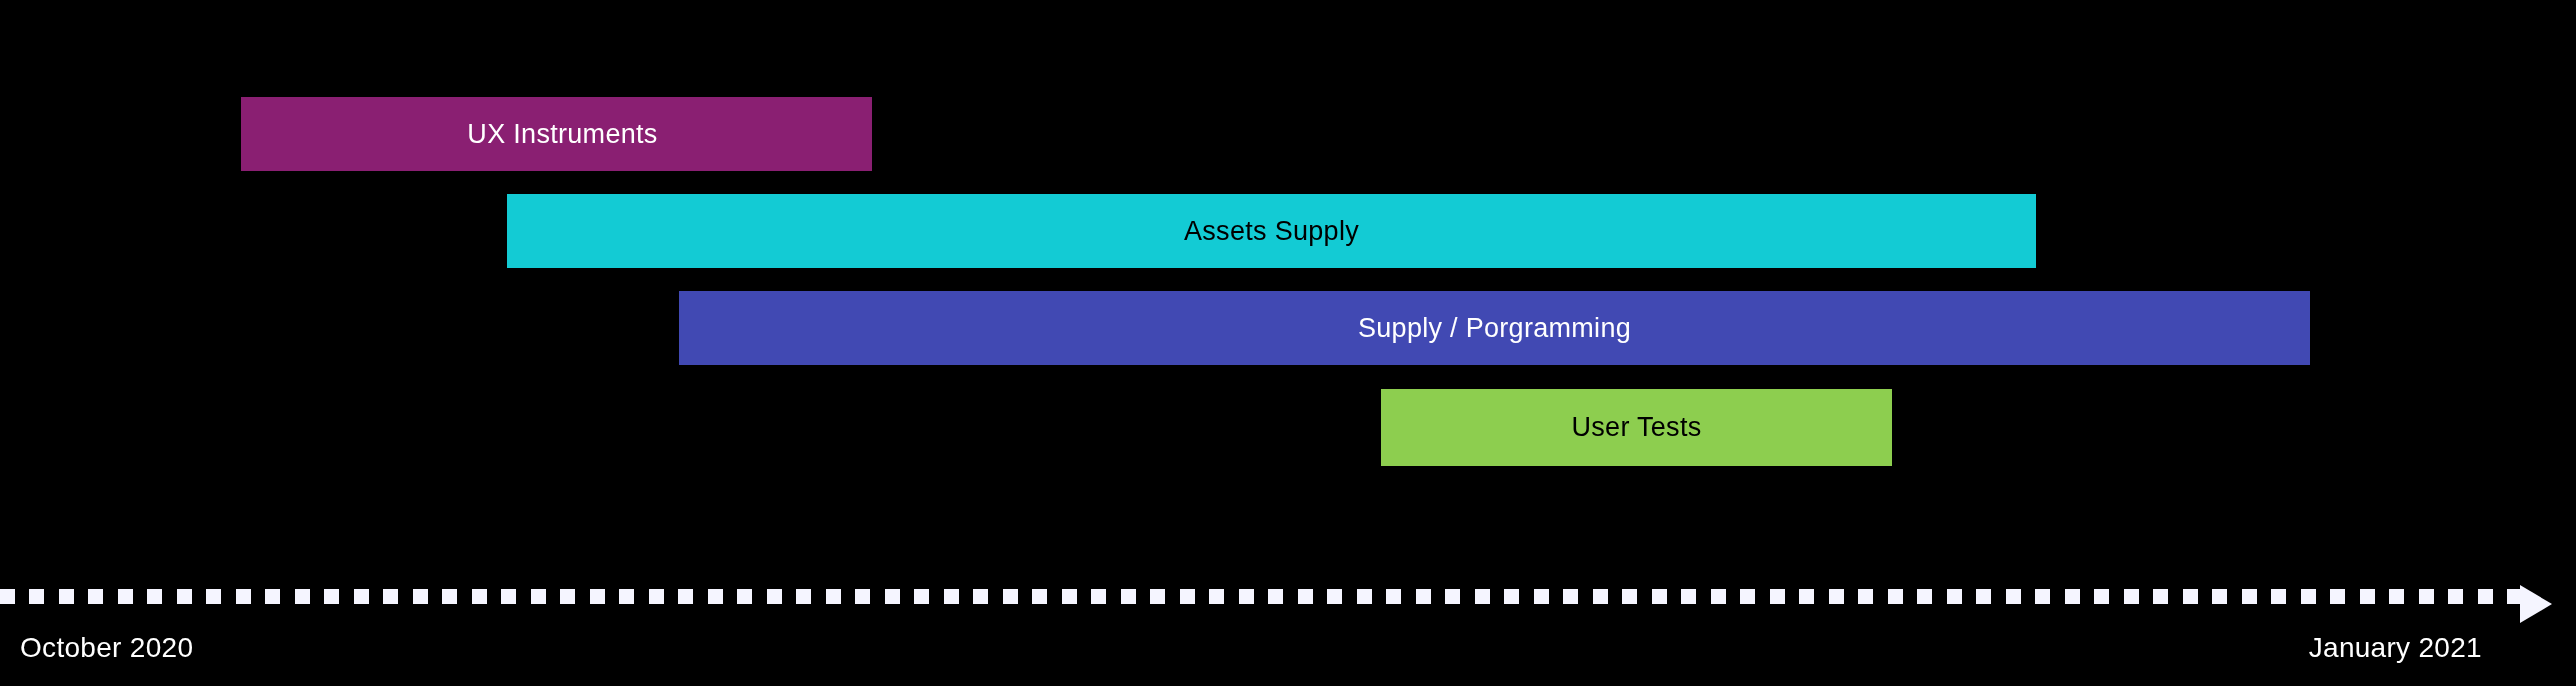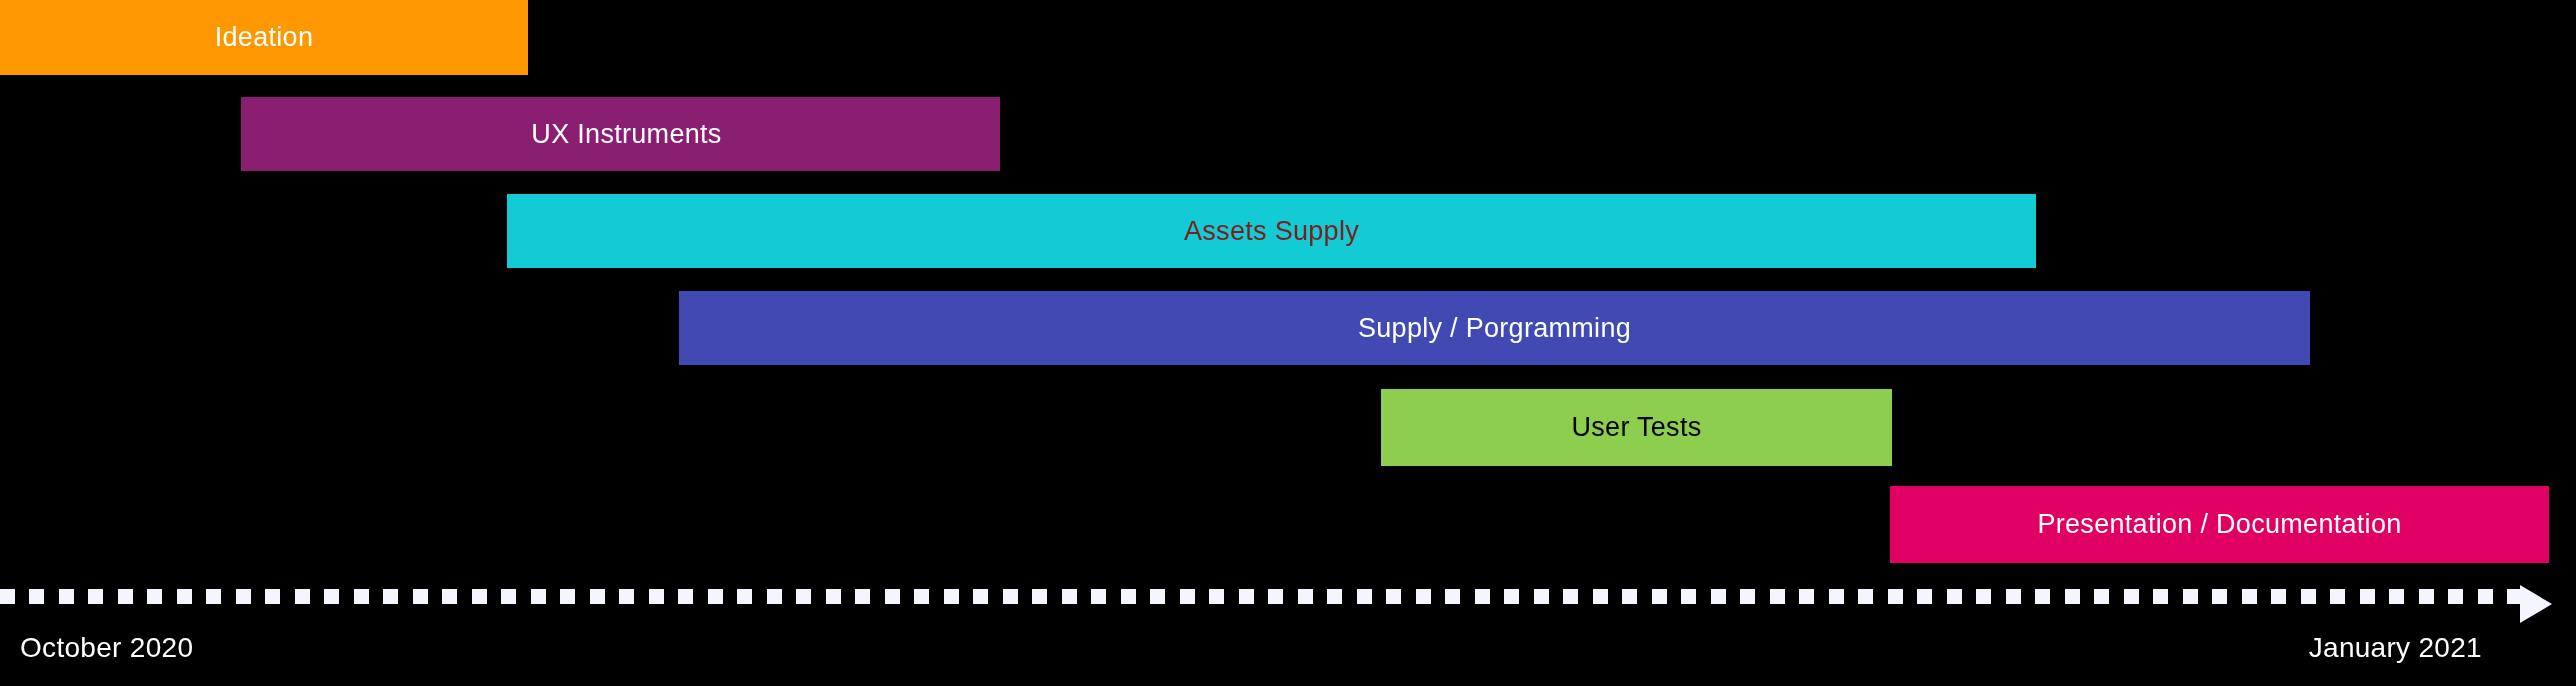--- a/index.html
+++ b/index.html
@@ -85,43 +85,37 @@
     white-space: nowrap;
   }
   #axis-label-start { left: 20px; text-align: left; }
   #axis-label-end   { right: 94px; text-align: center; }
 </style>
 </head>
 <body>
 
 <div id="canvas" style="background: rgb(0, 0, 0);">
 
-  <div class="bar" id="bar-ideation" style="left: 0px; width: 528px; top: 0px; height: 75px; background: rgb(255, 152, 0);">
-    <span class="bar-label" style="color: rgb(255, 255, 255);">Ideation</span>
-  </div>
 
-  <div class="bar" id="bar-ux-instruments" style="left: 241px; width: 759px; top: 97px; height: 74px; background: rgb(138, 31, 114); padding-left: 12px;">
+  <div class="bar" id="bar-ux-instruments" style="left: 241px; width: 631px; top: 97px; height: 74px; background: rgb(138, 31, 114); padding-left: 12px;">
     <span class="bar-label" style="color: rgb(255, 255, 255);">UX Instruments</span>
   </div>
 
   <div class="bar" id="bar-assets-supply" style="left: 507px; width: 1529px; top: 194px; height: 74px; background: rgb(19, 203, 212);">
-    <span class="bar-label" style="color: #7f1d1d;">Assets Supply</span>
+    <span class="bar-label" style="color: #000000;">Assets Supply</span>
   </div>
 
   <div class="bar" id="bar-unity-porgramming" style="left: 679px; width: 1631px; top: 291px; height: 74px; background: rgb(65, 73, 179);">
     <span class="bar-label" style="color: rgb(255, 255, 255);">Supply / Porgramming</span>
   </div>
 
   <div class="bar" id="bar-user-tests" style="left: 1381px; width: 511px; top: 389px; height: 77px; background: rgb(141, 206, 79);">
     <span class="bar-label" style="color: #000000;">User Tests</span>
   </div>
 
-  <div class="bar" id="bar-presentation-documentation" style="left: 1890px; width: 659px; top: 486px; height: 77px; background: rgb(224, 0, 100);">
-    <span class="bar-label" style="color: rgb(255, 255, 255);">Presentation / Documentation</span>
-  </div>
 
   <div id="timeline-axis">
     <div id="timeline-dashes" style="background-image: repeating-linear-gradient(to right, rgb(245, 245, 255) 0px, rgb(245, 245, 255) 14.8px, rgba(0, 0, 0, 0) 14.8px, rgba(0, 0, 0, 0) 29.5px);"></div>
     <div id="timeline-arrowhead" style="border-left-color: rgb(245, 245, 255);"></div>
   </div>
 
   <div class="axis-label" id="axis-label-start">October 2020</div>
   <div class="axis-label" id="axis-label-end">January 2021</div>
 
 </div>

